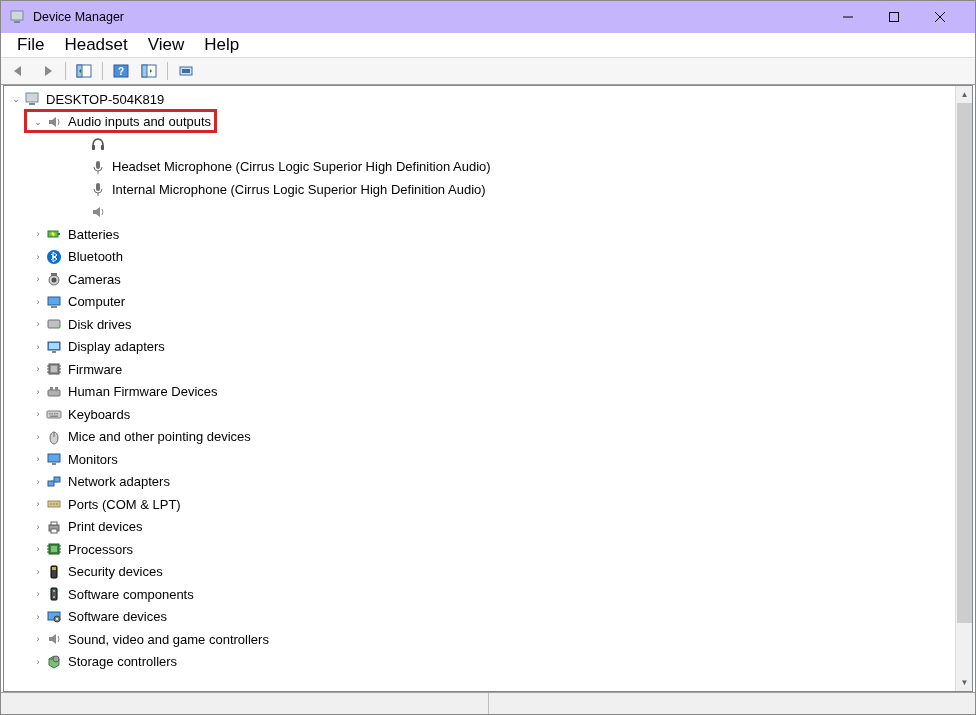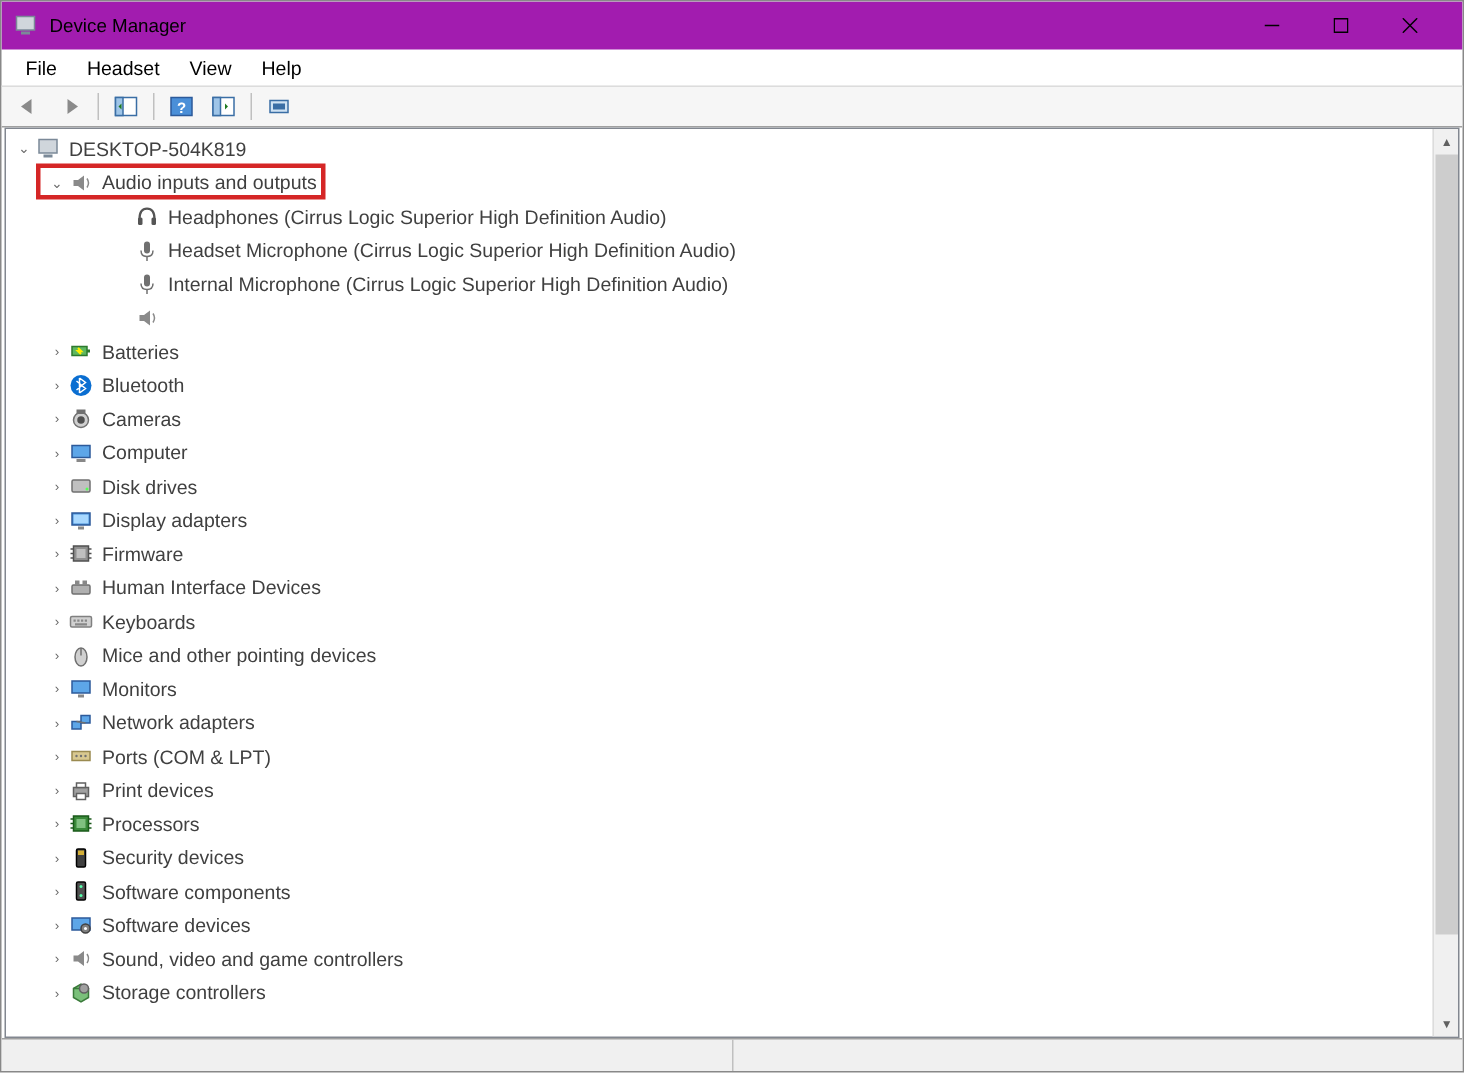--- a/index.html
+++ b/index.html
@@ -1,39 +1,39 @@
 <!DOCTYPE html>
 <html><head>
 <meta charset="utf-8">
 <style>
 * { margin: 0; padding: 0; box-sizing: border-box; font-family: "Segoe UI", Tahoma, sans-serif; }
 body { background: #fff; width: 976px; height: 715px; overflow: hidden; border: 1px solid #888; }
 
-.titlebar { height: 32px; display: flex; align-items: center; padding: 0 12px 0 8px; background: #a21caf; }
+.titlebar { height: 32px; display: flex; align-items: center; padding: 0 12px 0 8px; background: #c4b5fd; }
 .titlebar .app-icon { width: 16px; height: 16px; margin-right: 8px; display:inline-flex; align-items:center; justify-content:center;}
 .titlebar .title { font-size: 12.5px; flex: 1; color: #000; }
 .titlebar .winbtn { width: 46px; height: 32px; display:flex; align-items:center; justify-content:center; }
 
-.menubar { height: 24px; display:flex; align-items:center; padding: 0 6px; font-size: 13px; }
+.menubar { height: 24px; display:flex; align-items:center; padding: 0 6px; font-size: 17px; }
 .menubar .menu-item { padding: 2px 10px; }
 
 .toolbar { height: 28px; border-top:1px solid #dcdcdc; border-bottom:1px solid #a0a0a0; display:flex; align-items:center; padding:0 6px; gap:4px; background:#f6f6f6; }
 .toolbar .tb-btn { width:24px; height:22px; display:flex; align-items:center; justify-content:center; border:1px solid transparent; }
 .toolbar .tb-sep { width:1px; height:18px; background:#c0c0c0; margin:0 2px; }
 
 .content { position:relative; height: calc(715px - 32px - 24px - 28px - 24px); border:1px solid #828790; margin:0 2px; overflow:hidden; background:#fff; }
 .tree { position:absolute; left:0; top:0; right:17px; bottom:0; overflow:hidden; font-size:13px; padding-top:2px; }
 .scrollbar { position:absolute; right:0; top:0; width:17px; bottom:0; background:#f0f0f0; border-left:1px solid #dcdcdc; }
 .scrollbar .sbtn { width:17px; height:17px; display:flex; align-items:center; justify-content:center; font-size:8px; color:#606060;}
 .scrollbar .thumb { width:15px; margin-left:1px; background:#cdcdcd; }
 
 .node { display:flex; align-items:center; height:22.5px; white-space:nowrap; }
 .node .expander { width:12px; text-align:center; font-size:9px; color:#6a6a6a; margin-right:2px;}
 .node .nicon { width:16px; height:16px; margin-right:6px; display:inline-flex; align-items:center; justify-content:center;}
-.node .label { color:#404040; }
+.node .label { color:#000000; }
 .indent0 { padding-left: 6px; }
 .indent1 { padding-left: 28px; }
 .indent2 { padding-left: 72px; }
 
 .highlight { position:absolute; border:3px solid #d52626; pointer-events:none; }
 
 .statusbar { height:24px; border-top:1px solid #a0a0a0; display:flex; background:#f0f0f0; }
 .statusbar .cell { flex:1; border-right:1px solid #c0c0c0; }
 
 svg { display:block; }
@@ -140,21 +140,20 @@
   </div>
       <div class="node indent2">
       <span class="expander"></span>
       <span class="nicon">
           <svg width="16" height="16" viewBox="0 0 16 16">
             <path d="M3 10 Q3 3 8 3 Q13 3 13 10" fill="none" stroke="#555" stroke-width="1.5"></path>
             <rect x="2" y="9" width="3" height="5" rx="1" fill="#555"></rect>
             <rect x="11" y="9" width="3" height="5" rx="1" fill="#555"></rect>
           </svg>
         </span>
-      <span class="label">Headphones (Cirrus Logic Superior High Definition Audio)</span>
     </div>
       <div class="node indent2">
       <span class="expander"></span>
       <span class="nicon">
           <svg width="16" height="16" viewBox="0 0 16 16">
             <rect x="6" y="2" width="4" height="8" rx="2" fill="#707070"></rect>
             <path d="M4 8 Q4 12 8 12 Q12 12 12 8" fill="none" stroke="#707070"></path>
             <line x1="8" y1="12" x2="8" y2="15" stroke="#707070"></line>
           </svg>
         </span>
@@ -261,21 +260,21 @@
   </div>
       <div class="node indent1">
     <span class="expander">›</span>
     <span class="nicon">
           <svg width="16" height="16" viewBox="0 0 16 16">
             <rect x="2" y="6" width="12" height="6" rx="1" fill="#b0b0b0" stroke="#707070"></rect>
             <rect x="4" y="3" width="3" height="3" fill="#888"></rect>
             <rect x="9" y="3" width="3" height="3" fill="#888"></rect>
           </svg>
         </span>
-    <span class="label">Human Interface Devices</span>
+    <span class="label">Human Firmware Devices</span>
   </div>
       <div class="node indent1">
     <span class="expander">›</span>
     <span class="nicon">
           <svg width="16" height="16" viewBox="0 0 16 16">
             <rect x="1" y="5" width="14" height="7" rx="1" fill="#d0d0d0" stroke="#808080"></rect>
             <rect x="3" y="7" width="1.5" height="1.5" fill="#888"></rect>
             <rect x="5.5" y="7" width="1.5" height="1.5" fill="#888"></rect>
             <rect x="8" y="7" width="1.5" height="1.5" fill="#888"></rect>
             <rect x="10.5" y="7" width="1.5" height="1.5" fill="#888"></rect>

